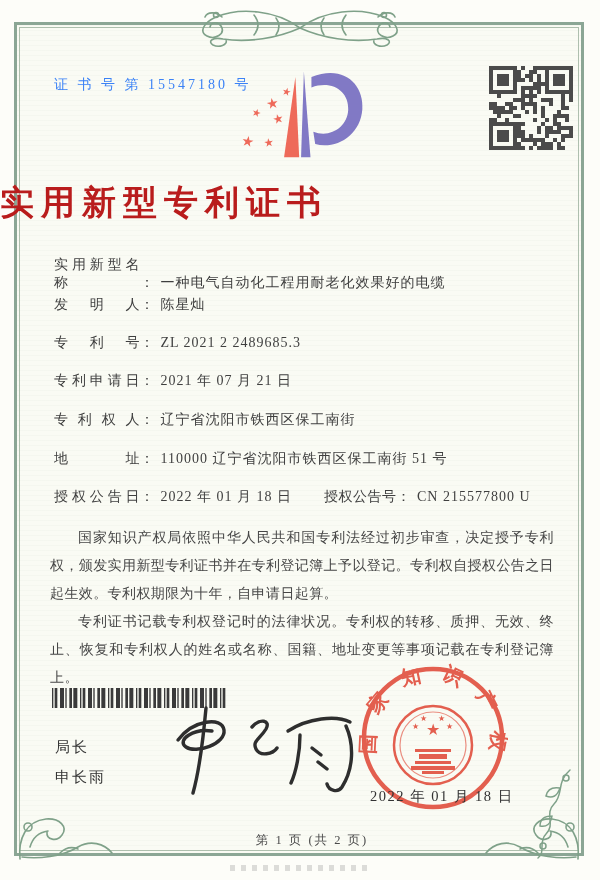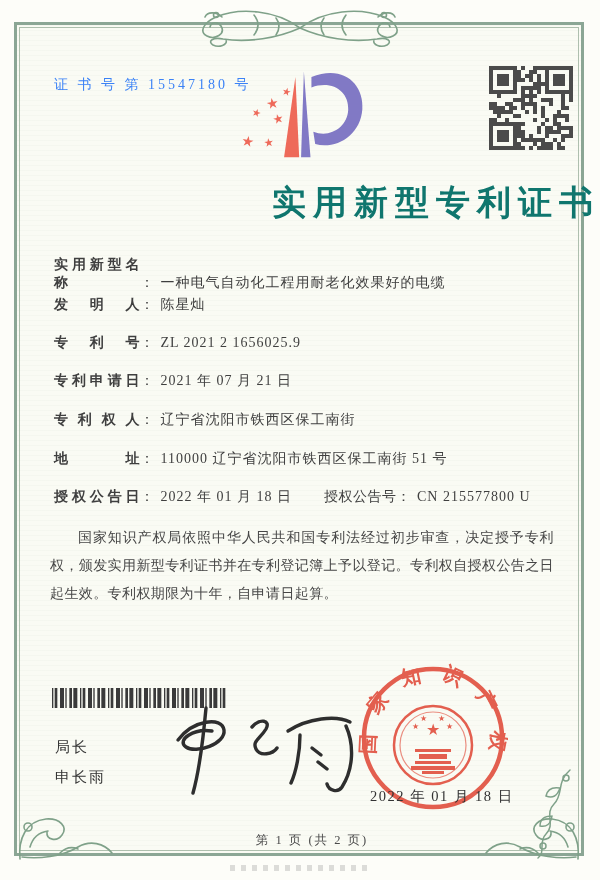--- a/index.html
+++ b/index.html
@@ -14,24 +14,24 @@
     position:absolute;left:14px;top:22px;right:16px;bottom:24px;
     border:3px solid #8ba695;
     background:#fafbf4;
     background-image:repeating-linear-gradient(180deg, rgba(165,185,165,.06) 0 1px, transparent 1px 5px);
   }
   .frame::before{content:'';position:absolute;inset:2px;border:1px solid #aebfae;pointer-events:none;}
   .abs{position:absolute;}
   .cert-no{left:54px;top:76px;font-size:14px;letter-spacing:3px;color:#3b82f6;}
   .logo{left:236px;top:58px;width:132px;height:108px;}
   .qr{left:489px;top:66px;width:84px;height:84px;}
-  .title{left:0;right:0;top:180px;text-align:right;font-size:34px;font-weight:bold;
-         letter-spacing:7px;color:#0f766e;}
+  .title{left:0;right:0;top:180px;text-align:left;font-size:34px;font-weight:bold;
+         letter-spacing:7px;color:#b91c1c;}
   .row{left:54px;right:40px;font-size:14px;color:#3f3f3f;letter-spacing:.5px;}
-  .lbl{display:inline-block;width:86px;text-align:justify;text-align-last:justify;vertical-align:bottom;font-weight:bold;}
+  .lbl{display:inline-block;width:86px;text-align:justify;text-align-last:justify;vertical-align:bottom;}
   .colon{display:inline-block;margin-right:6px;}
   .val{letter-spacing:1px;}
   .row2{position:absolute;left:270px;top:0;}
   .paras{left:50px;right:46px;top:524px;font-size:14px;line-height:28px;color:#464646;
          text-align:justify;letter-spacing:.4px;}
   .paras p{margin:0;text-indent:2em;}
   .barcode{left:52px;top:688px;width:176px;height:20px;}
   .director{left:55px;font-size:15px;letter-spacing:2px;color:#343434;
             font-family:Liberation Sans, sans-serif;}
   .sig{left:148px;top:700px;width:210px;height:100px;}
@@ -357,40 +357,41 @@
 
 <div class="abs title">实用新型专利证书</div>
 
 <div class="abs row" style="top:256px">
   <span class="lbl">实用新型名称</span><span class="colon">：</span><span class="val">一种电气自动化工程用耐老化效果好的电缆</span>
 </div>
 <div class="abs row" style="top:296px">
   <span class="lbl">发明人</span><span class="colon">：</span><span class="val">陈星灿</span>
 </div>
 <div class="abs row" style="top:334px">
-  <span class="lbl">专利号</span><span class="colon">：</span><span class="val">ZL 2021 2 1656025.9</span>
+  <span class="lbl">专利号</span><span class="colon">：</span><span class="val">ZL 2021 2 2489685.3</span>
 </div>
 <div class="abs row" style="top:372px">
   <span class="lbl">专利申请日</span><span class="colon">：</span><span class="val">2021 年 07 月 21 日</span>
 </div>
 <div class="abs row" style="top:411px">
   <span class="lbl">专利权人</span><span class="colon">：</span><span class="val">辽宁省沈阳市铁西区保工南街</span>
 </div>
 <div class="abs row" style="top:450px">
   <span class="lbl">地址</span><span class="colon">：</span><span class="val">110000  辽宁省沈阳市铁西区保工南街 51 号</span>
 </div>
 <div class="abs row" style="top:488px">
   <span class="lbl">授权公告日</span><span class="colon">：</span><span class="val">2022 年 01 月 18 日</span>
   <span class="row2">
     <span>授权公告号</span><span class="colon">：</span><span class="val">CN 215577800 U</span>
   </span>
 </div>
 
 <div class="abs paras">
   <p>国家知识产权局依照中华人民共和国专利法经过初步审查，决定授予专利权，颁发实用新型专利证书并在专利登记簿上予以登记。专利权自授权公告之日起生效。专利权期限为十年，自申请日起算。</p>
+  <p>专利证书记载专利权登记时的法律状况。专利权的转移、质押、无效、终止、恢复和专利权人的姓名或名称、国籍、地址变更等事项记载在专利登记簿上。</p>
 </div>
 
 <svg class="abs barcode" id="barcode" viewBox="0 0 132 20" preserveAspectRatio="none" fill="#3a3a3a">
     <rect x="0" y="0" width="1" height="20"></rect>
     <rect x="2" y="0" width="2" height="20"></rect>
     <rect x="6" y="0" width="3" height="20"></rect>
     <rect x="10" y="0" width="1" height="20"></rect>
     <rect x="13" y="0" width="2" height="20"></rect>
     <rect x="16" y="0" width="3" height="20"></rect>
     <rect x="21" y="0" width="1" height="20"></rect>

